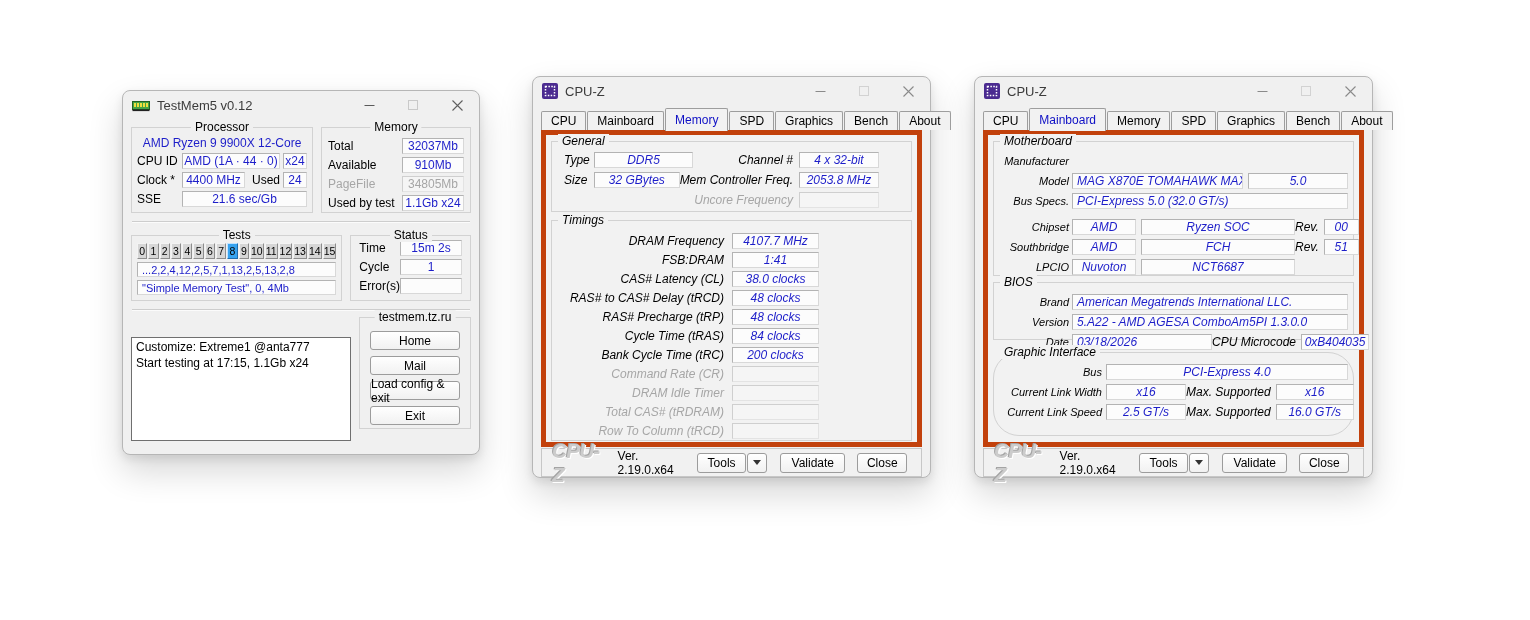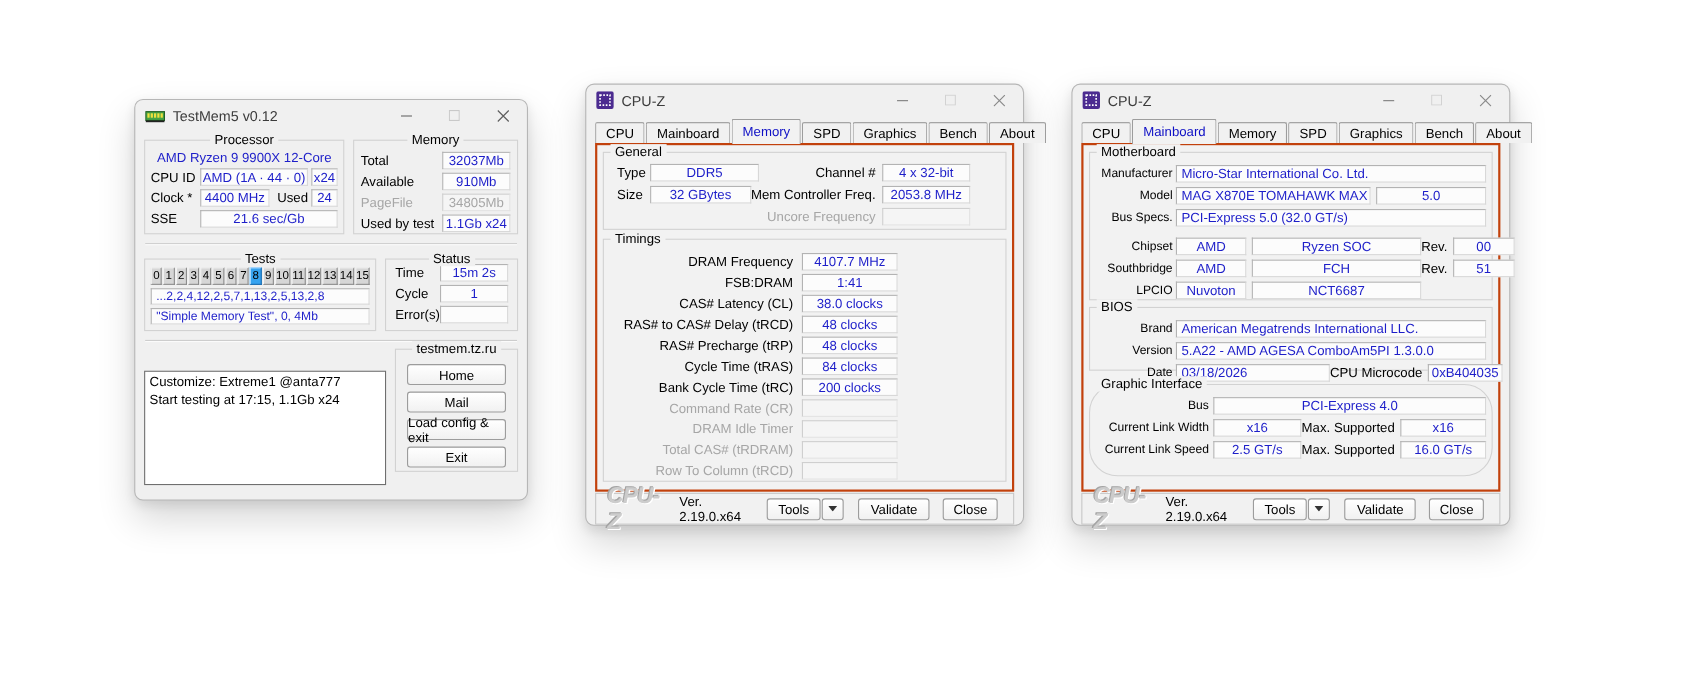--- a/index.html
+++ b/index.html
@@ -67,21 +67,21 @@
   .logbox { width:220px; height:104px; margin-top:20px; background:#fff; border:1px solid #6f6f6f; padding:2px 4px; line-height:1.3; }
   .site-group { flex:1; height:112px; }
   .site-group .btn { height:19px; margin:6px 10px 0; }
   .site-group .btn:first-of-type { margin-top:13px; }
 
   
   .tabs { position:absolute; top:30px; left:8px; right:8px; height:23px; display:flex; align-items:flex-end; z-index:3; }
   .tab { height:19px; padding:0 9px; display:flex; align-items:center;
          background:#f1f1f1; border:1px solid #9d9d9d; border-bottom:none; border-radius:2px 2px 0 0; margin-right:1px; }
   .tab.sel { height:23px; color:#0e0fc5; background:#f2f2f2; margin-bottom:-1px; z-index:4; }
-  .panel { position:absolute; top:53px; left:8px; width:381px; height:317px; border:2px solid #c2410c; background:#f2f2f2; }
+  .panel { position:absolute; top:53px; left:8px; width:381px; height:317px; border:5px solid #c2410c; background:#f2f2f2;font-style:italic; }
   .panel .glabel { background:#f2f2f2; }
   .footer { position:absolute; top:371px; left:8px; width:381px; height:29px; border:1px solid #c7c7c7; background:#f1f1f1;
             display:flex; align-items:center; }
   .logo { margin-left:10px; font-size:21px; font-weight:700; font-style:italic; color:#cccccc;
           text-shadow:-1px -1px 0 #a4a4a4, 1px 1px 0 #ffffff; letter-spacing:-1px; }
   .ver { margin-left:7px; }
   .footer .btn { height:20px; }
   .tools { width:50px; margin-left:auto; }
   .arrow { width:20px; margin-left:1px; }
   .validate { width:66px; margin-left:13px; }
@@ -106,21 +106,21 @@
   .g-bios { height:58px; }
   .g-gi { margin-top:12px; height:84px;border-radius:26px; }
   .mrow2 { display:flex; align-items:center; height:18px; margin-top:2px; }
   .mrow2.first { margin-top:10px; }
   .mrow2.gap { margin-top:8px; }
   .mlab { width:70px; text-align:right; margin-right:3px; flex:none; font-size:11px; }
   .gilab { width:103px; text-align:right; margin-right:4px; flex:none; font-size:11px; }
   .fldflex { flex:1; }
   .w64 { width:64px; flex:none; }
   .w154 { width:154px; flex:none; margin-left:5px; }
-  .w35 { width:56px; flex:none; }
+  .w35 { width:35px; flex:none; }
   .w140 { width:140px; flex:none; }
   .w68 { width:68px; flex:none; }
   .w80f { width:80px; flex:none; }
   .w78f { width:78px; flex:none; }
   .mlauto { margin-left:auto; }
   .mr5 { margin-right:5px; }
 </style>
 </head>
 <body>
 
@@ -424,21 +424,20 @@
     <span class="tab">Graphics</span>
     <span class="tab">Bench</span>
     <span class="tab">About</span>
   </div>
 
   <div class="panel">
     <div class="group mb-group g-mb">
       <span class="glabel left">Motherboard</span>
       <div class="mrow2 first">
         <span class="lbl mlab">Manufacturer</span>
-        <span class="fld left fldflex">Micro-Star International Co. Ltd.</span>
       </div>
       <div class="mrow2">
         <span class="lbl mlab">Model</span>
         <span class="fld left fldflex">MAG X870E TOMAHAWK MAX WIFI (MS</span>
         <span class="fld w80f" style="margin-left:5px;width:100px">5.0</span>
       </div>
       <div class="mrow2">
         <span class="lbl mlab">Bus Specs.</span>
         <span class="fld left fldflex">PCI-Express 5.0 (32.0 GT/s)</span>
       </div>

